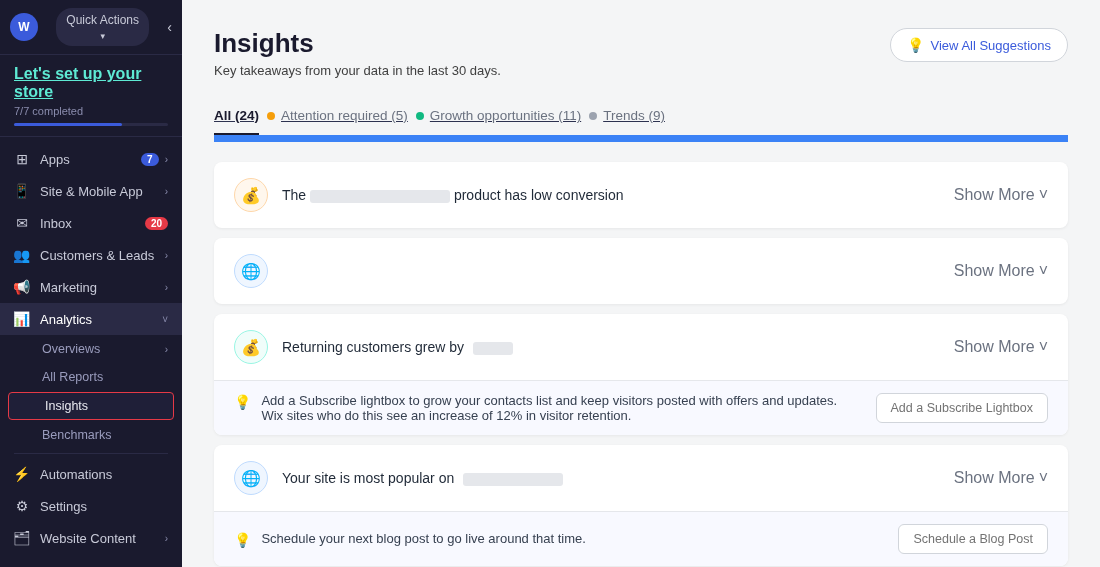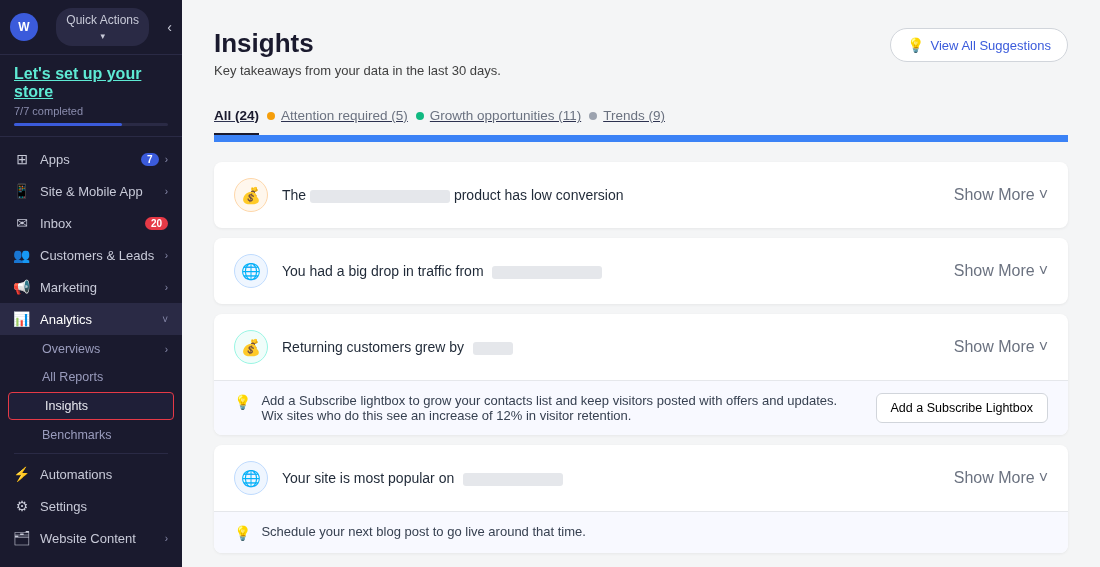--- a/index.html
+++ b/index.html
@@ -63,21 +63,21 @@
     .icon-orange { background: #fff7ed; border: 1.5px solid #fed7aa; }
     .icon-blue-outline { background: #eff6ff; border: 1.5px solid #bfdbfe; }
     .icon-teal { background: #f0fdfa; border: 1.5px solid #99f6e4; }
     .card-text { font-size: 14px; color: #1f2937; }
     .blurred { display: inline-block; background: #e5e7eb; border-radius: 3px; height: 13px; vertical-align: middle; }
     .show-more-btn { background: none; border: none; color: #6b7280; font-size: 16px; cursor: pointer; display: flex; align-items: center; gap: 4px; white-space: nowrap; }
 
     .card-sub-row { background: #f8f9ff; border-top: 1px solid #e5e7eb; padding: 12px 20px; display: flex; align-items: center; justify-content: space-between; }
     .sub-row-left { display: flex; align-items: flex-start; gap: 10px; font-size: 13px; color: #374151; flex: 1; }
     .sub-icon { color: #6366f1; font-size: 14px; margin-top: 1px; flex-shrink: 0; }
-    .action-btn { background: white; border: 1px solid #d1d5db; color: #000000; padding: 7px 14px; border-radius: 6px; font-size: 12.5px; cursor: pointer; white-space: nowrap; font-weight: 500; }
+    .action-btn { background: white; border: 1px solid #d1d5db; color: #737373; padding: 7px 14px; border-radius: 6px; font-size: 12.5px; cursor: pointer; white-space: nowrap; font-weight: 500; }
   </style>
 </head>
 <body>
 
 <nav class="sidebar">
   <div class="sidebar-header">
     <div class="sidebar-logo">W</div>
     <button class="quick-actions-btn">
       <span>Quick Actions</span>
       <span class="chevron-small">▾</span>
@@ -229,24 +229,20 @@
         <span>Show More</span>
         <span>˅</span>
       </button>
     </div>
   </div>
 
   <div class="insight-card">
     <div class="card-main-row">
       <div class="card-left">
         <div class="card-icon icon-blue-outline">🌐</div>
-        <span class="card-text">
-          <span>You had a big drop in traffic from</span>
-          <span class="blurred" style="width:110px;margin-left:5px;"></span>
-        </span>
       </div>
       <button class="show-more-btn">
         <span>Show More</span>
         <span>˅</span>
       </button>
     </div>
   </div>
 
   <div class="insight-card">
     <div class="card-main-row">
@@ -285,16 +281,19 @@
       <button class="show-more-btn">
         <span>Show More</span>
         <span>˅</span>
       </button>
     </div>
     <div class="card-sub-row">
       <div class="sub-row-left">
         <span class="sub-icon">💡</span>
         <span>Schedule your next blog post to go live around that time.</span>
       </div>
+      <button class="action-btn" style="margin-left:16px;">
+        <span>Schedule a Blog Post</span>
+      </button>
     </div>
   </div>
 
 </main>
 
 </body></html>

